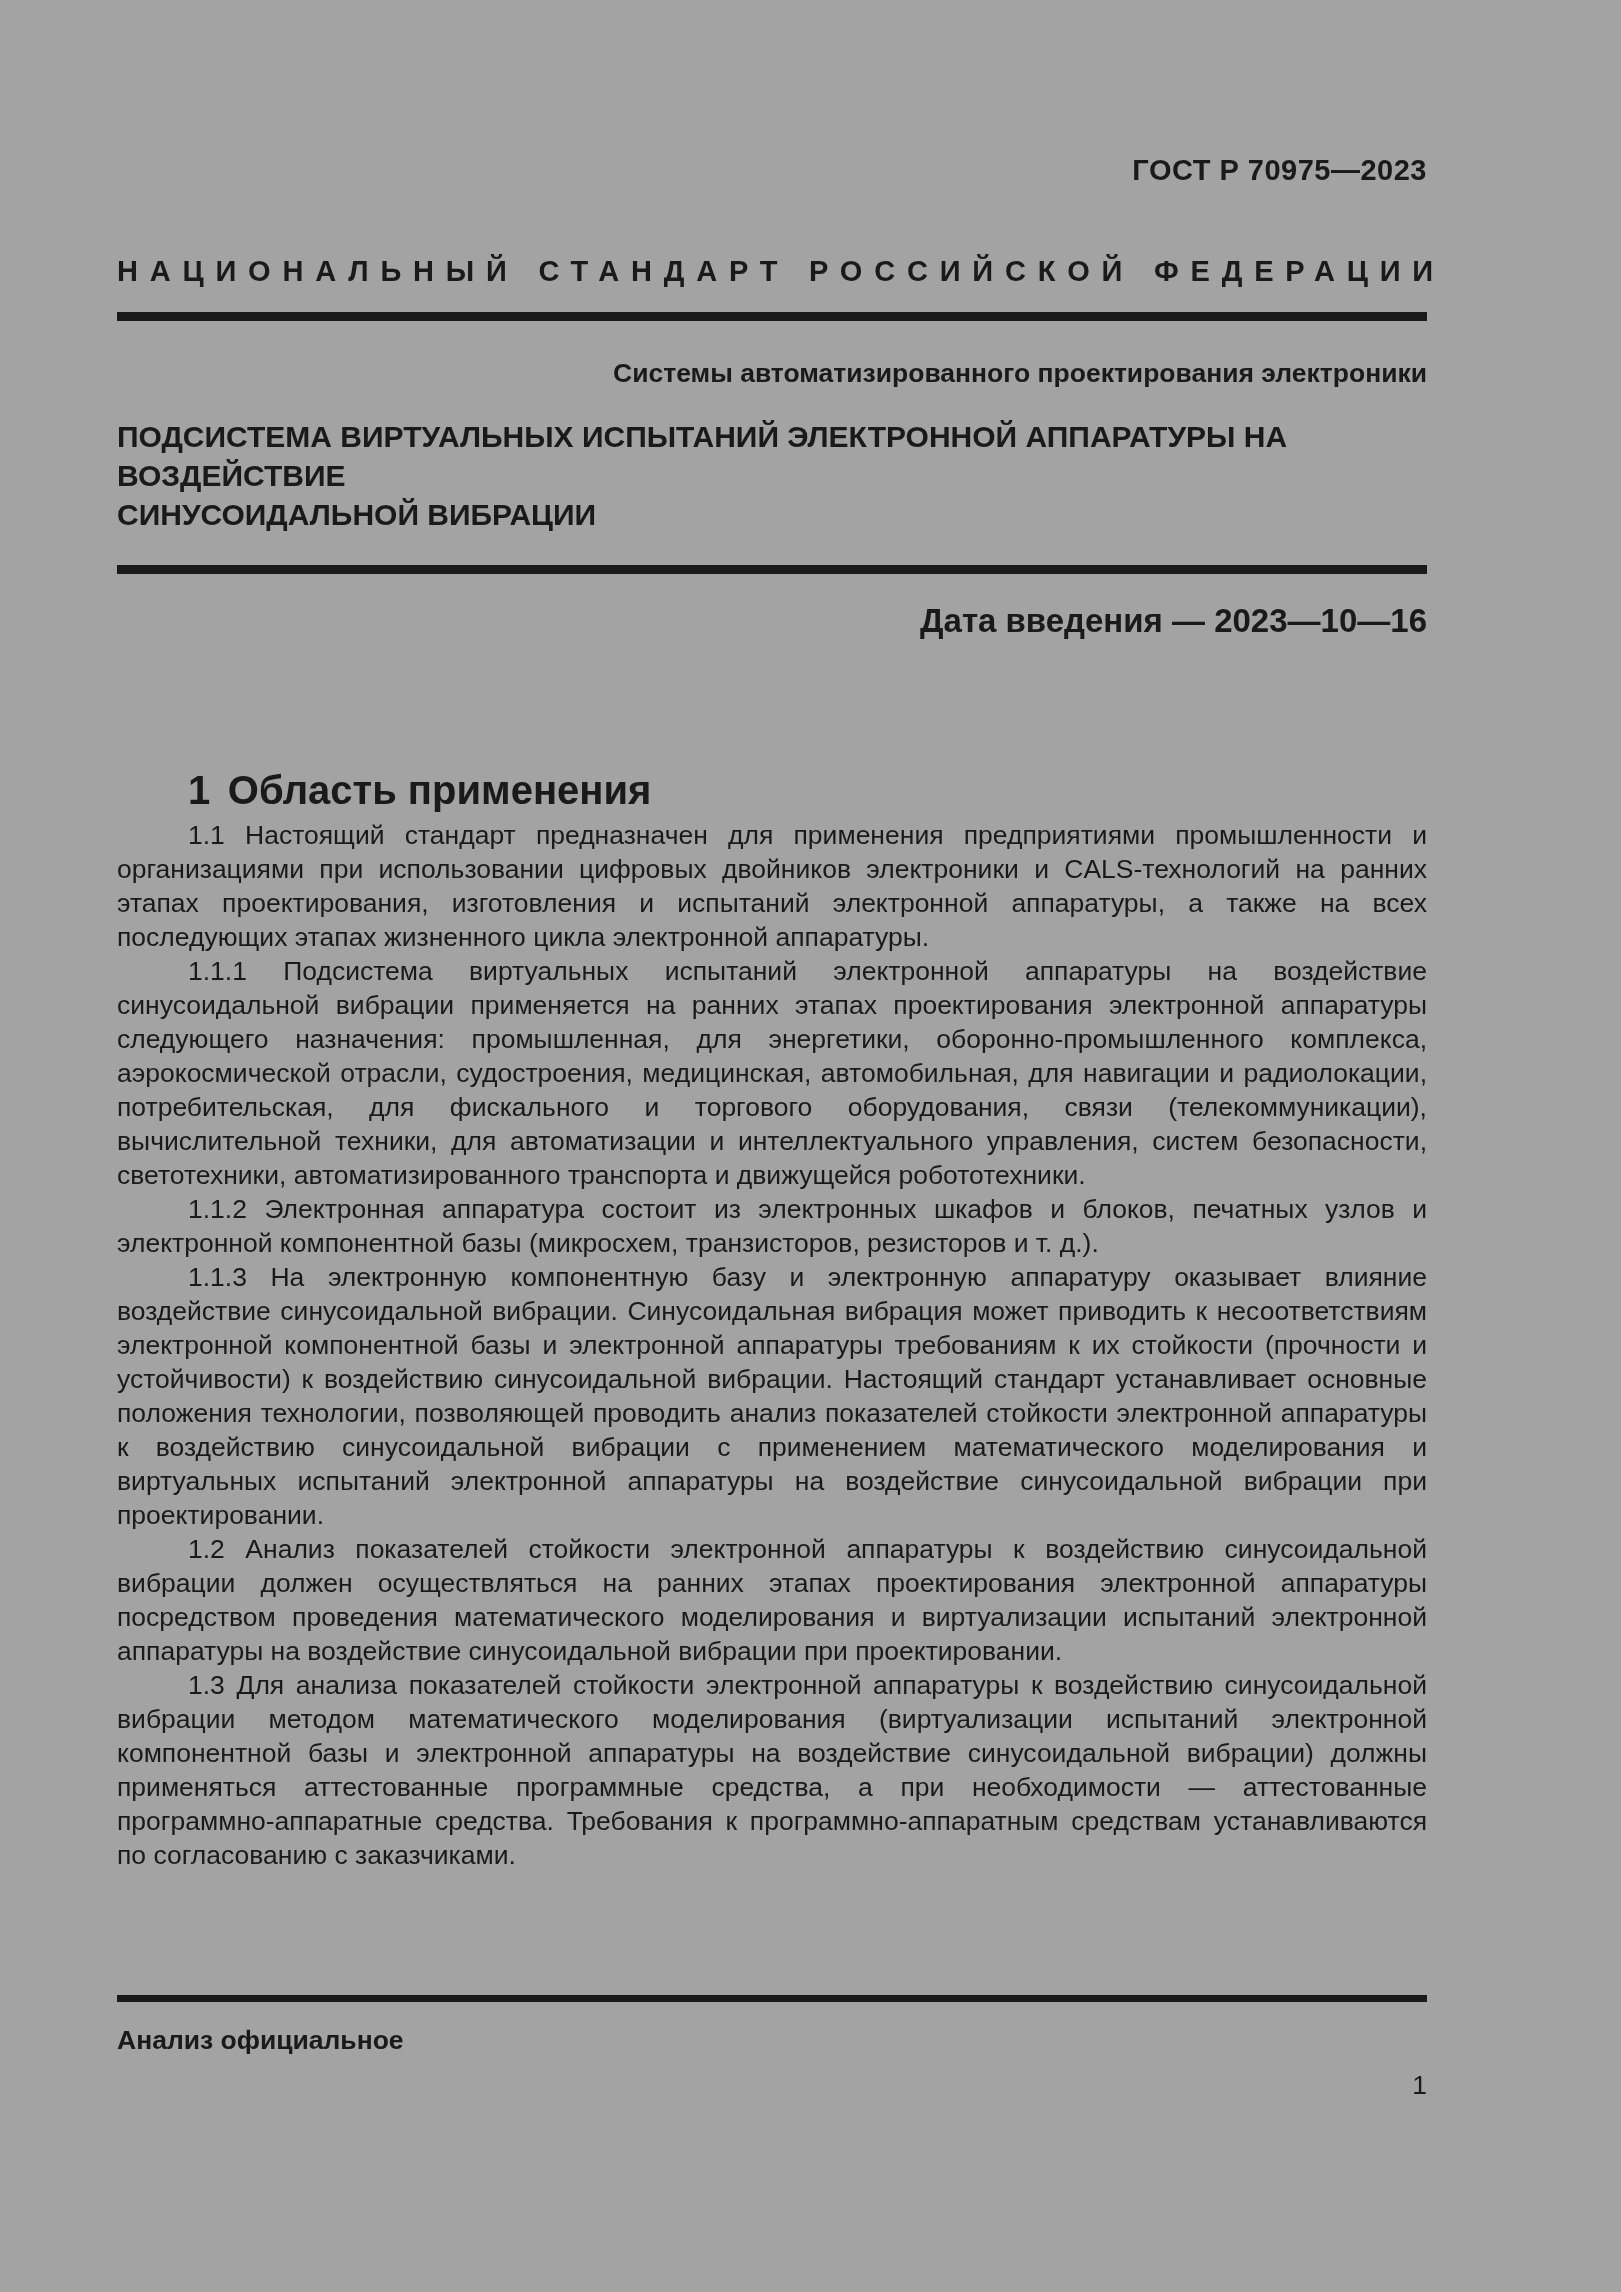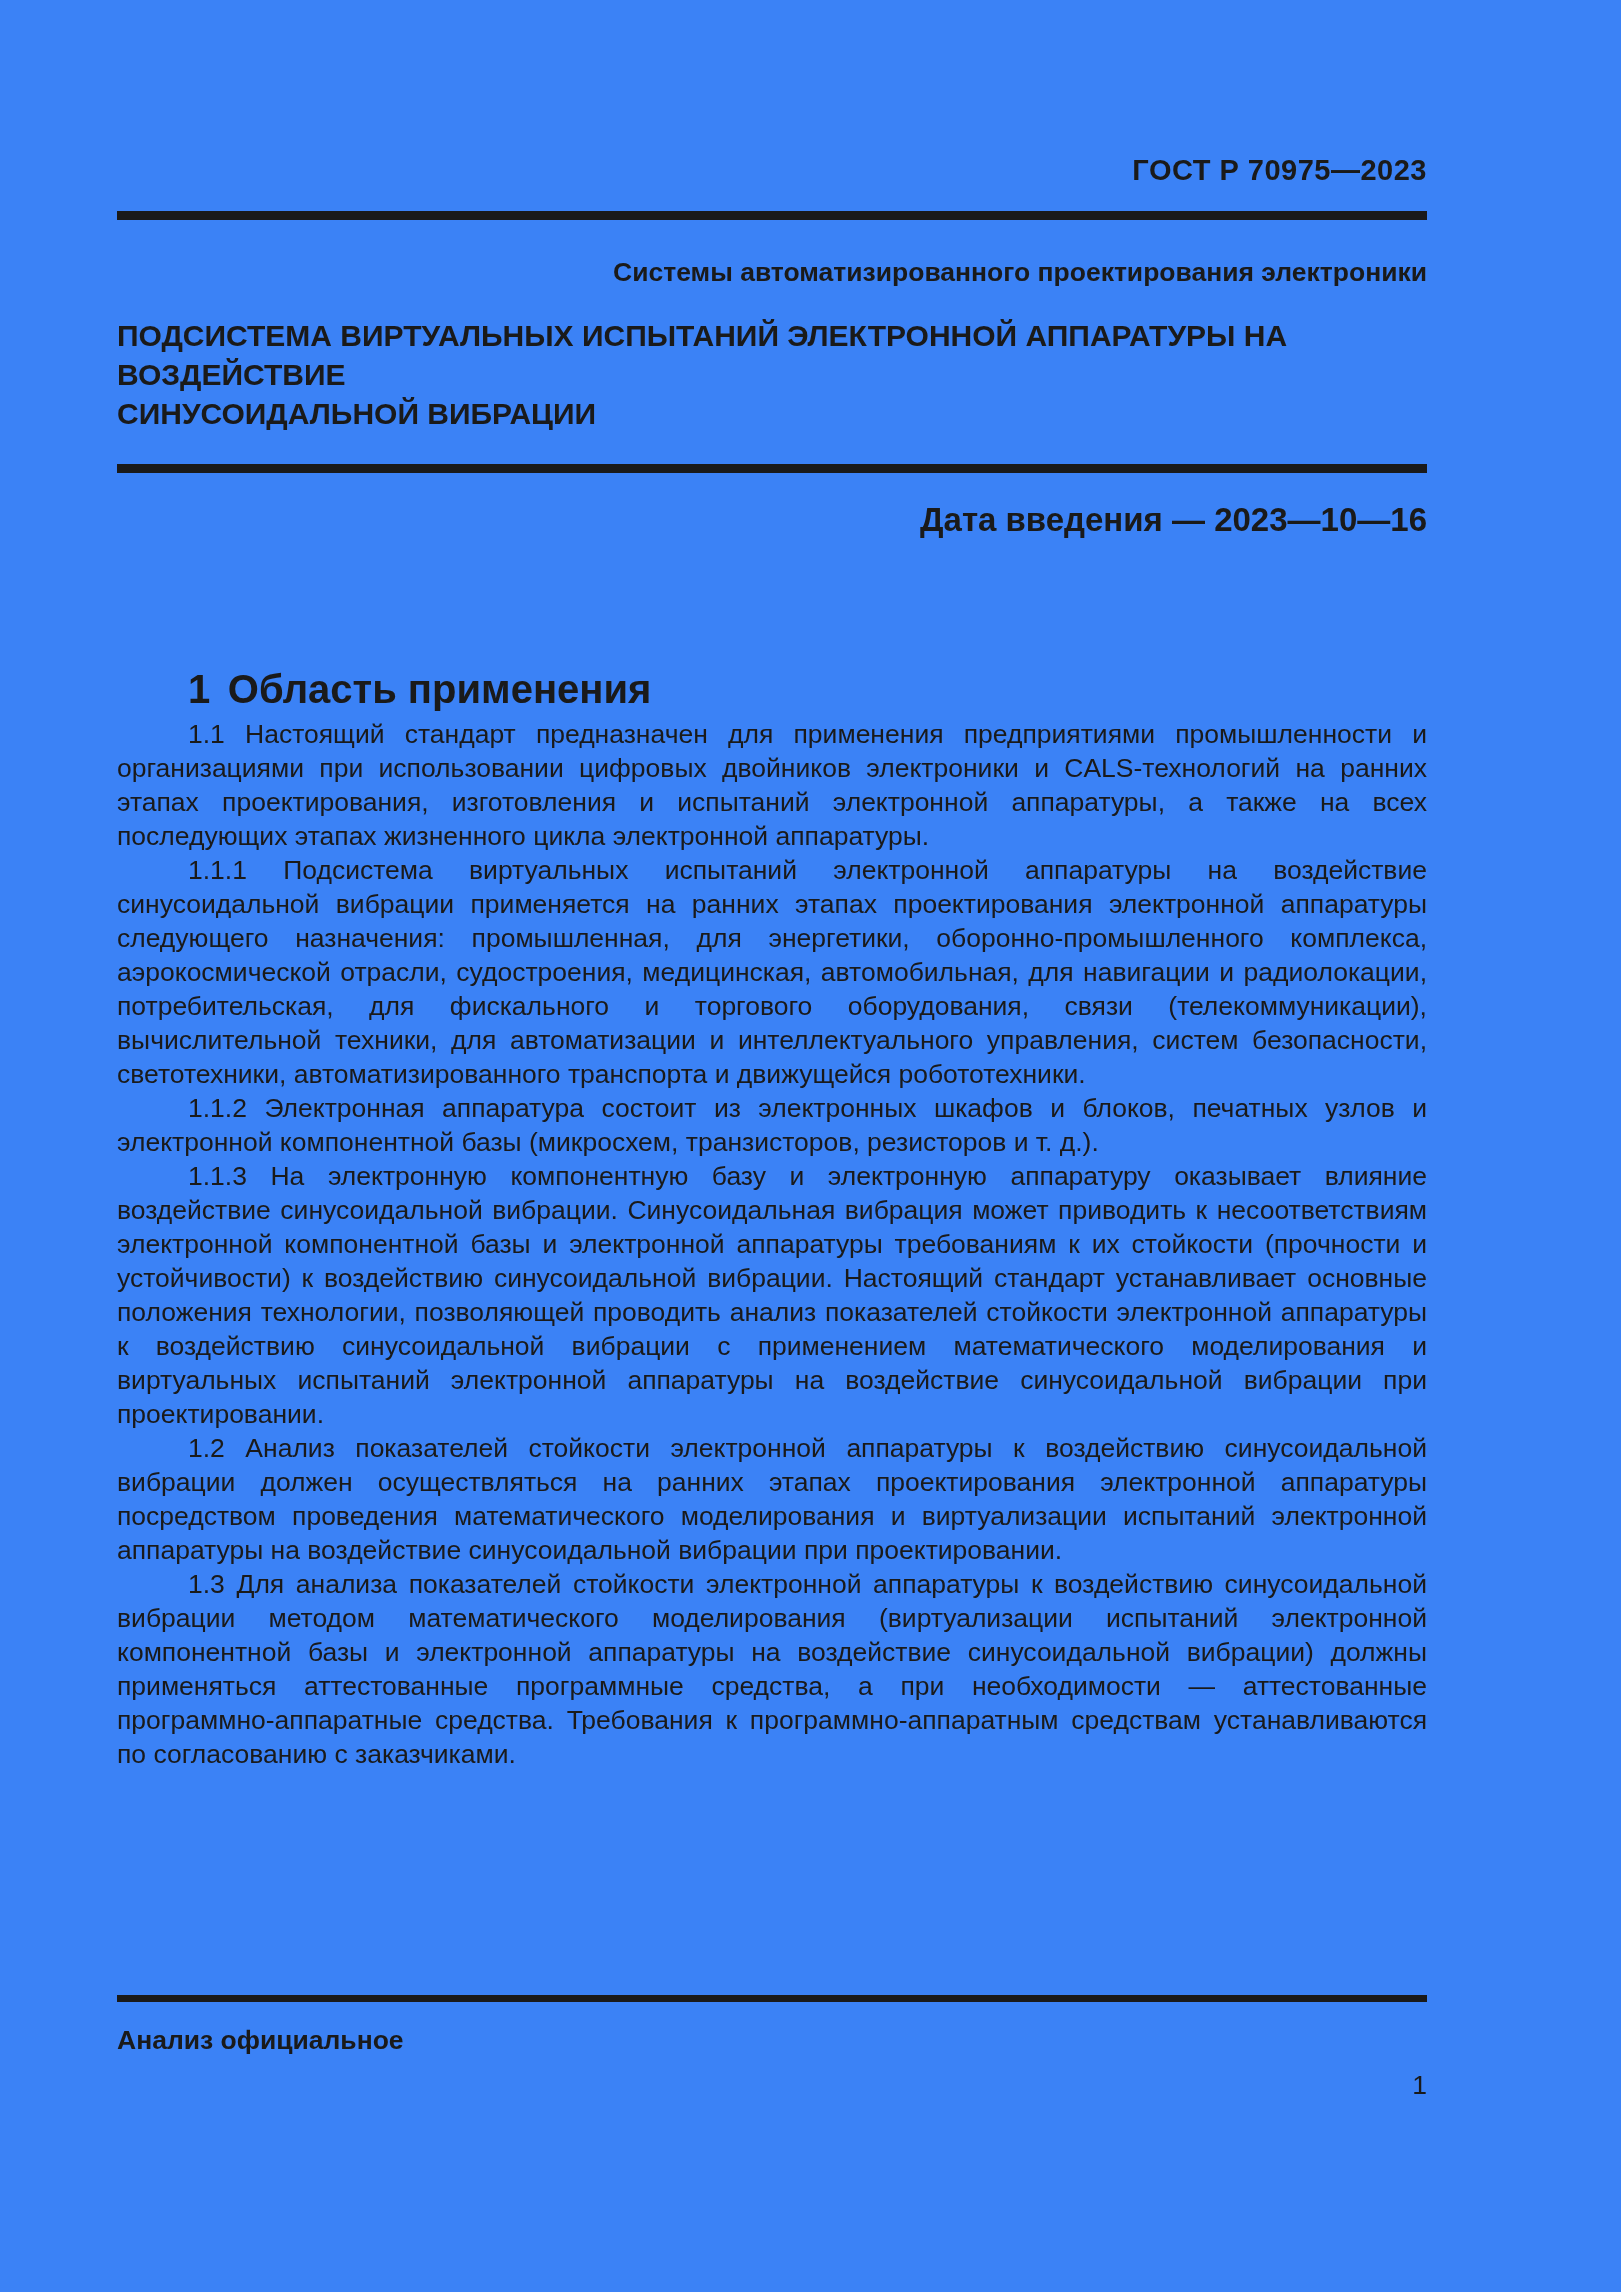--- a/index.html
+++ b/index.html
@@ -4,21 +4,21 @@
 <style>
   html, body {
     margin: 0;
     padding: 0;
     background: #ffffff;
   }
   .page {
     position: relative;
     width: 1621px;
     height: 2293px;
-    background: #3b82f6;
+    background: #a3a3a3;
     color: #1a1a1a;
     font-family: "Liberation Sans", sans-serif;
     overflow: hidden;
   }
   .content {
     position: absolute;
     left: 117px;
     top: 0;
     width: 1310px;
   }
@@ -120,20 +120,21 @@
   }
 </style>
 </head>
 <body>
 
 <div class="page">
   <div class="content">
 
     <div class="doc-code">ГОСТ Р 70975—2023</div>
 
+    <div class="standard-type">НАЦИОНАЛЬНЫЙ СТАНДАРТ РОССИЙСКОЙ ФЕДЕРАЦИИ</div>
 
     <div class="rule rule-1"></div>
 
     <div class="subject">Системы автоматизированного проектирования электроники</div>
 
     <h1 class="title-ru">ПОДСИСТЕМА ВИРТУАЛЬНЫХ ИСПЫТАНИЙ ЭЛЕКТРОННОЙ АППАРАТУРЫ НА ВОЗДЕЙСТВИЕ
 СИНУСОИДАЛЬНОЙ ВИБРАЦИИ</h1>
 
 
     <div class="rule rule-2"></div>

